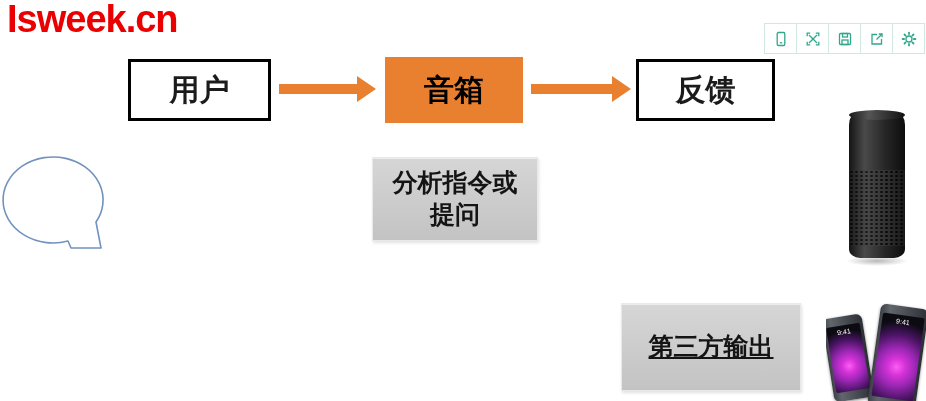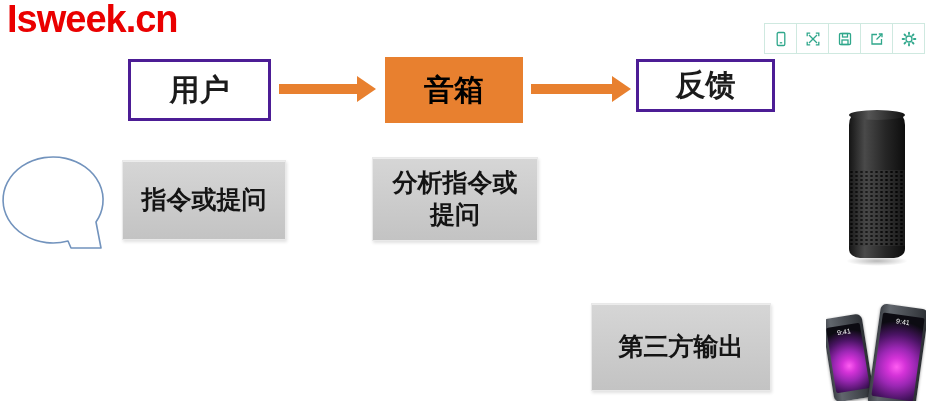--- a/index.html
+++ b/index.html
@@ -22,25 +22,25 @@
     border-left:1px solid #cfe9e0;cursor:pointer;
   }
   .tool:first-child{border-left:none;}
   .tool svg{display:block;}
   
   .node{
     position:absolute;display:flex;align-items:center;justify-content:center;
     font-family:"Liberation Serif","DejaVu Serif",serif;font-weight:bold;
     font-size:30px;color:#1b1b1b;box-sizing:border-box;
   }
-  .node.outlined{background:#fff;border:3px solid #4c1d95;}
+  .node.outlined{background:#fff;border:3px solid #000000;}
   .node.filled{background:#e8802f;color:#000000;}
   #node-user{left:128px;top:59px;width:143px;height:62px;}
   #node-speaker{left:385px;top:57px;width:138px;height:66px;}
-  #node-feedback{left:636px;top:59px;width:139px;height:53px;}
+  #node-feedback{left:636px;top:59px;width:139px;height:62px;}
   
   .arrow{position:absolute;height:26px;display:flex;align-items:center;}
   .arrow .shaft{height:10px;background:#e8802f;flex:1;}
   .arrow .head{
     width:0;height:0;border-top:13px solid transparent;
     border-bottom:13px solid transparent;border-left:19px solid #e8802f;
   }
   #arrow-1{left:279px;top:76px;width:97px;}
   #arrow-2{left:531px;top:76px;width:100px;}
   
@@ -48,21 +48,21 @@
     position:absolute;background:linear-gradient(180deg,#d6d6d6,#c3c3c3);
     border:1px solid #e9e9e9;box-sizing:border-box;
     box-shadow:inset 0 1px 0 rgba(255,255,255,.55),1px 2px 3px rgba(0,0,0,.12);
     display:flex;align-items:center;justify-content:center;text-align:center;
     font-family:"Liberation Serif","DejaVu Serif",serif;font-weight:bold;
     font-size:25px;line-height:32px;color:#141414;
   }
   #step-1{left:122px;top:160px;width:164px;height:80px;}
   #step-2{left:372px;top:157px;width:166px;height:84px;padding:0 17px;}
   #step-3{left:621px;top:159px;width:180px;height:81px;}
-  #step-4{left:591px;top:303px;width:180px;height:88px;}
+  #step-4{left:621px;top:303px;width:180px;height:88px;text-decoration:underline;}
   
   #bubble{position:absolute;left:0px;top:152px;}
   
   #echo{position:absolute;left:840px;top:110px;width:74px;height:162px;}
   .echo-body{
     position:absolute;left:9px;top:2px;width:56px;height:146px;
     background:linear-gradient(90deg,#141414,#4a4a4a 28%,#262626 65%,#0d0d0d);
     border-radius:9px 9px 11px 11px / 13px 13px 9px 9px;
   }
   .echo-top{
@@ -172,21 +172,20 @@
   <div id="arrow-2" class="arrow">
     <div class="shaft"></div>
     <div class="head"></div>
   </div>
   <div id="node-feedback" class="node outlined">反馈</div>
 
   <svg id="bubble" width="110" height="102" viewBox="0 0 110 102">
     <path d="M 68,89 A 50,43 0 1 1 96,70 L 101,96 L 71,96 Z" fill="#ffffff" stroke="#7293bd" stroke-width="1.6" stroke-linejoin="round"></path>
   </svg>
 
-  <div id="step-1" class="gray-box">指令或提问</div>
   <div id="step-2" class="gray-box">分析指令或提问</div>
   <div id="step-4" class="gray-box">第三方输出</div>
 
   <div id="echo">
     <div class="echo-shadow"></div>
     <div class="echo-body"></div>
     <div class="echo-mesh"></div>
     <div class="echo-top"></div>
   </div>
 

